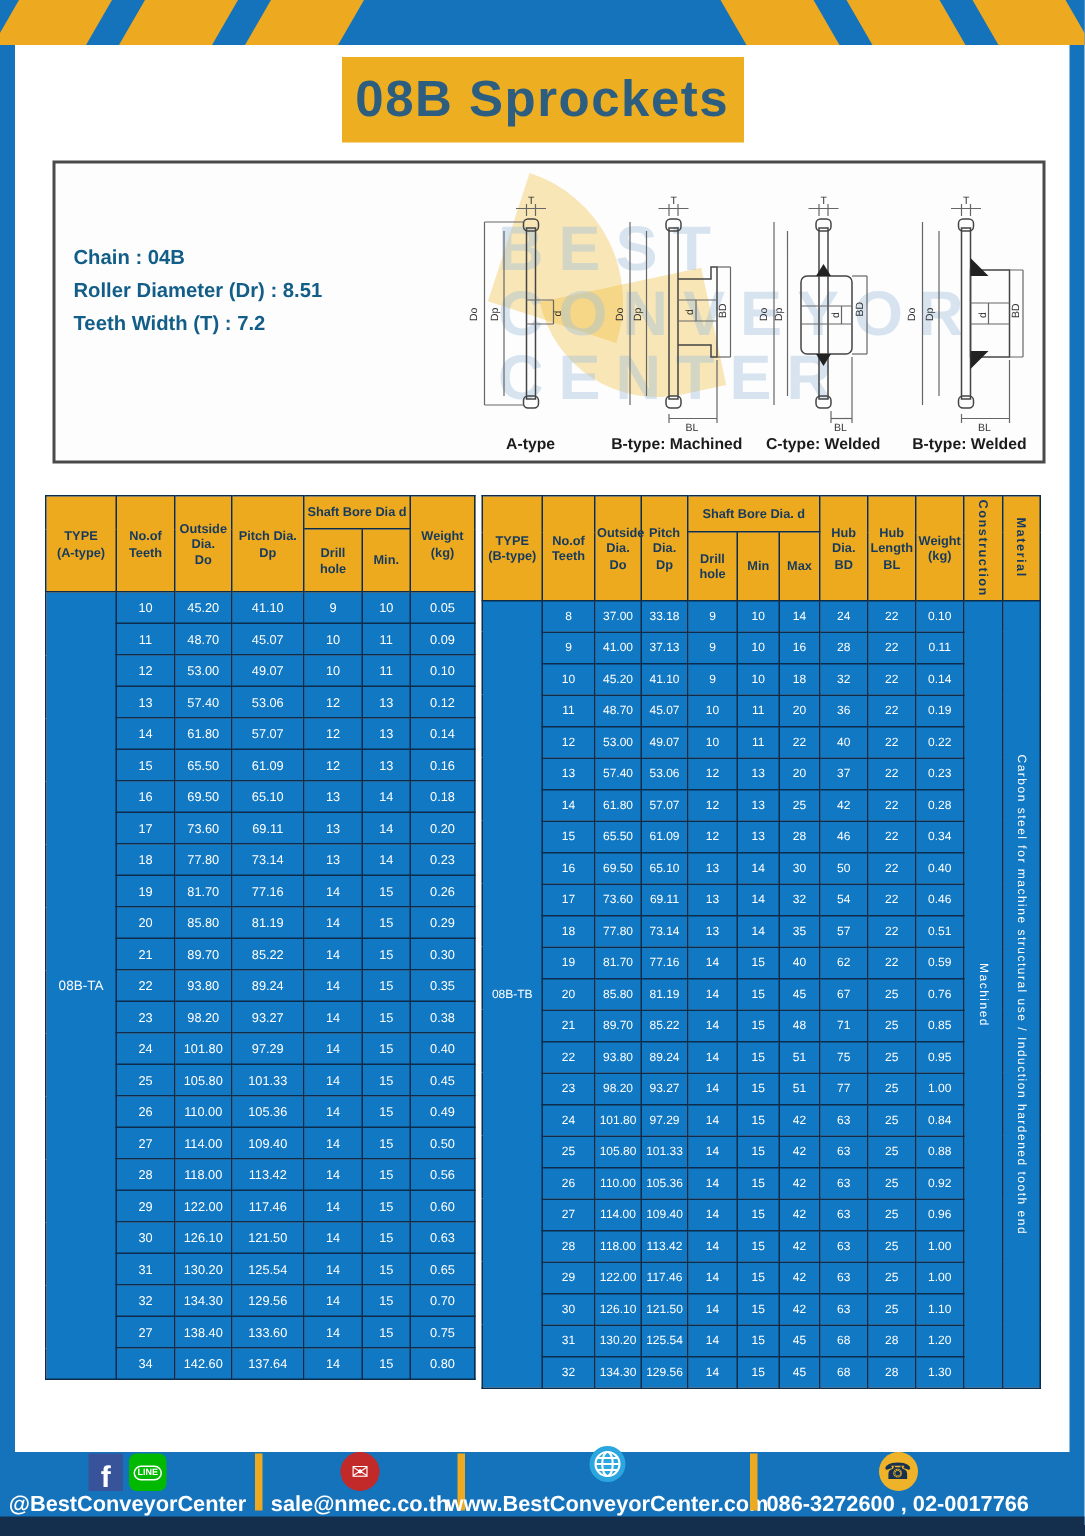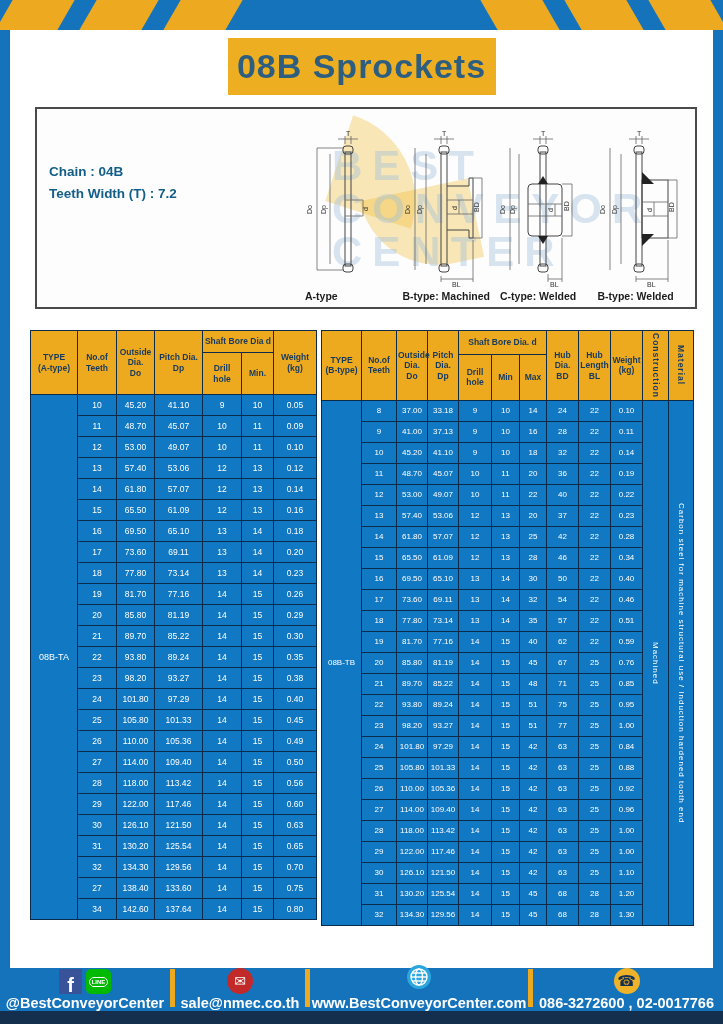--- a/index.html
+++ b/index.html
@@ -33,21 +33,21 @@
     position:absolute; left:295px; top:36px; z-index:0;
     font-size:42px; font-weight:800; letter-spacing:10px; line-height:1.02;
     color:rgba(158,190,220,0.40); white-space:pre-line; user-select:none;
   }
   .wm-bird { position:absolute; z-index:0; background:rgba(242,185,48,0.35); }
   .wm-b1 { left:300px; top:18px; width:90px; height:90px; border-radius:0 90px 0 0; transform:rotate(18deg); }
   .wm-b2 { left:330px; top:80px; width:110px; height:80px; border-radius:0 0 0 110px; transform:rotate(-12deg); }
   .specs { position:relative; z-index:1; width:268px; padding:52px 0 0 12px;
            font-size:13.5px; font-weight:bold; color:#135e89; line-height:1.62; }
   .figures { position:relative; z-index:1; flex:1; display:flex; }
-  .figure { width:25%; display:flex; flex-direction:column; align-items:flex-start; justify-content:flex-end; padding-bottom:5px; }
+  .figure { width:25%; display:flex; flex-direction:column; align-items:center; justify-content:flex-end; padding-bottom:5px; }
   .figure svg { display:block; }
   .fig-caption { font-size:10.5px; font-weight:bold; color:#1c1c1c; margin-top:2px; }
   .dim { stroke:#666; stroke-width:0.8; fill:none; }
   .dimtxt { font-size:7px; fill:#333; }
 
   
   .tables-row { display:flex; gap:4px; margin:21px 0 0 20px; align-items:flex-start; }
   table { border-collapse:collapse; table-layout:fixed; }
   th, td { border:1.8px solid #0d2b4a; text-align:center; vertical-align:middle; }
   th {
@@ -61,21 +61,21 @@
   .type-cell { font-size:9px; }
   .th-vert { writing-mode:vertical-rl; letter-spacing:1px; padding:2px 0; }
   .vert-cell { writing-mode:vertical-rl; letter-spacing:1px; font-size:8px; }
   thead tr.r1 { height:22px; }
   thead tr.r2 { height:42px; }
 
   
   .footer { position:absolute; left:0; bottom:13px; width:723px; height:46px;
             display:flex; align-items:center; }
   .fgroup { display:flex; flex-direction:column; align-items:center; justify-content:flex-end; height:46px; }
-  .g1 { width:170px; } .g2 { width:130px; } .g3 { width:218px; } .g4 { width:187px; }
+  .g1 { width:170px; } .g2 { width:130px; } .g3 { width:190px; } .g4 { width:187px; }
   .fsep { width:5px; height:38px; background:#edaa21; align-self:center; }
   .ficons { display:flex; gap:4px; align-items:center; margin-bottom:1px; }
   .flabel { font-size:14.5px; font-weight:bold; color:#ffffff; white-space:nowrap; }
   .fb-icon { width:23px; height:25px; background:#39539b; color:#fff; font-weight:bold;
              font-size:20px; display:flex; align-items:flex-end; justify-content:center; line-height:0.9; }
   .line-icon { width:25px; height:25px; background:#00b900; border-radius:5px;
                display:flex; align-items:center; justify-content:center; }
   .line-bubble { border:1.5px solid #fff; border-radius:6px; padding:1px 2px;
                  font-size:6px; font-weight:bold; color:#fff; }
   .mail-icon { width:26px; height:26px; border-radius:50%; background:#c22a2a; color:#fff;
@@ -103,20 +103,21 @@
 
   <div class="diagram-box">
     <div class="wm-bird wm-b1"></div>
     <div class="wm-bird wm-b2"></div>
     <div class="wm-text">BEST
 CONVEYOR
 CENTER</div>
 
     <div class="specs">
       <div>Chain  : 04B</div>
+      <div>Roller Diameter (Dr)  : 8.51</div>
       <div>Teeth Width (T)  :  7.2</div>
     </div>
 
     <div class="figures">
 
       <div class="figure">
         <svg width="86" height="158" viewBox="0 0 86 158">
           <line class="dim" x1="40" y1="6" x2="40" y2="14"></line>
             <line class="dim" x1="46" y1="6" x2="46" y2="14"></line>
           <line class="dim" x1="33" y1="9" x2="53" y2="9"></line>

